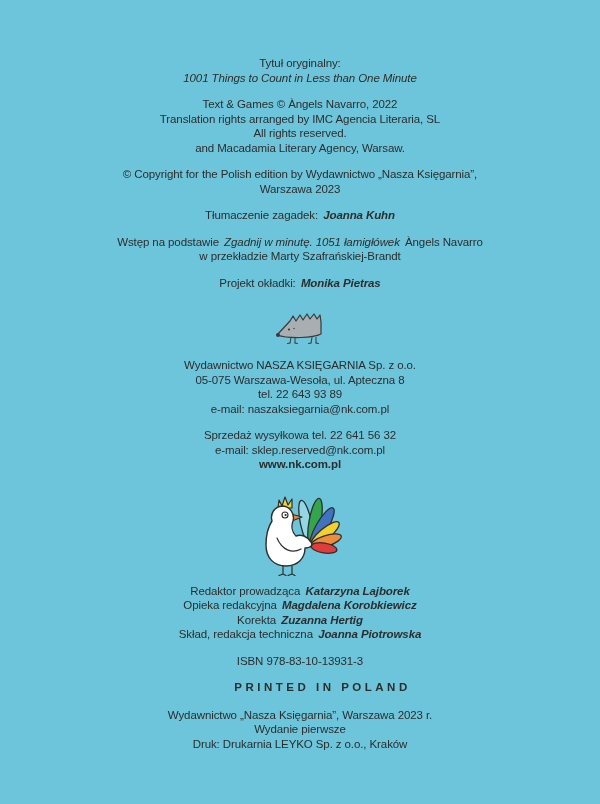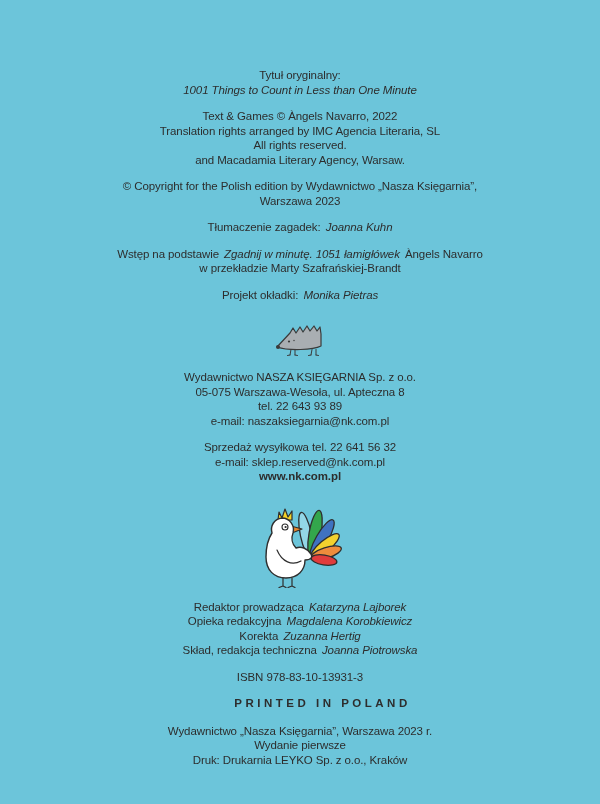--- a/index.html
+++ b/index.html
@@ -14,24 +14,24 @@
     width: 600px; height: 804px;
     background: #6cc5da;
     color: #2d2d2d;
     font-size: 11.5px;
     line-height: 14.5px;
     letter-spacing: -0.1px;
     text-align: center;
     box-sizing: border-box;
     padding-top: 56px;
   }
-  .block { margin: 12px auto 12px auto; }
+  .block { margin: 0 auto 12px auto; }
   .line { display: block; }
   .it { font-style: italic; }
-  .name { font-style: italic; font-weight: 400; }
+  .name { font-style: italic; font-weight: 700; }
   .lbl { margin-right: 0.45em; }
   .bold { font-weight: 700; }
   .printed {
     font-weight: 600;
     letter-spacing: 3.5px;
     margin-bottom: 13px;
     padding-left: 45px;
   }
   .illus { display: flex; justify-content: center; }
   .hedgehog-wrap { margin: 18px auto 12px auto; height: 38px; }

